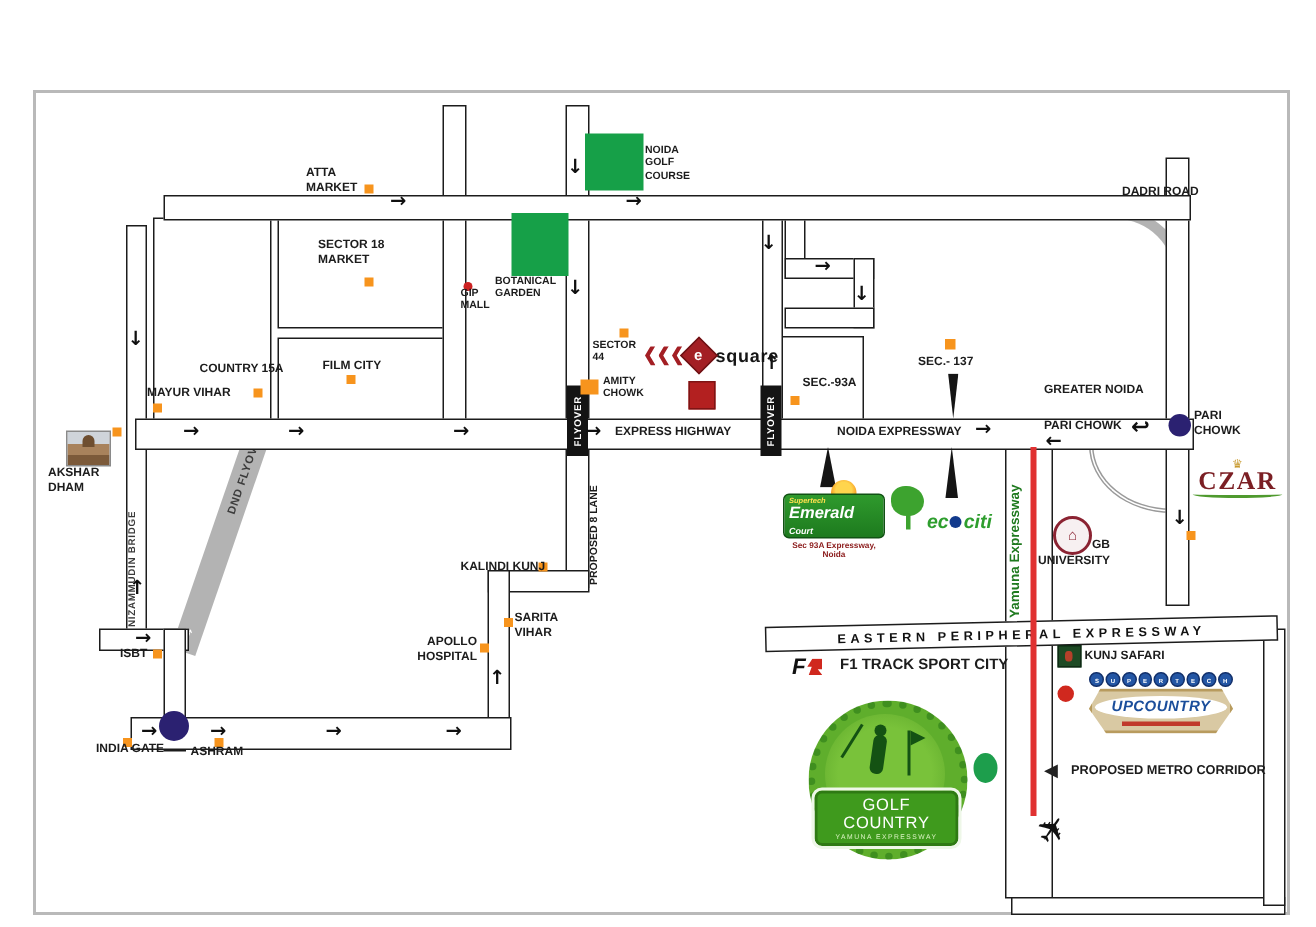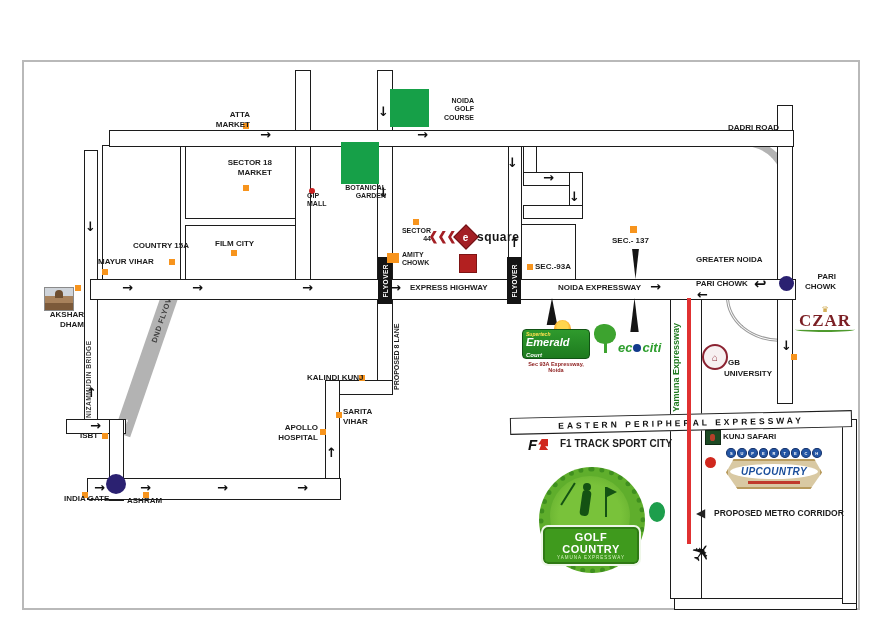--- a/index.html
+++ b/index.html
@@ -2,21 +2,21 @@
 <html><head>
 <meta charset="utf-8">
 <style>
   html,body{margin:0;padding:0;background:#fff}
   .page{position:relative;width:877px;height:618px;background:#fff;overflow:hidden;font-family:"Liberation Sans",sans-serif}
   .title{position:absolute;left:18px;top:2px;font-family:"Liberation Serif",serif;font-size:37px;color:#15151a;letter-spacing:1px}
   .map{position:absolute;left:22px;top:60px;width:834px;height:546px;border:2px solid #b9b9b9;background:#fff}
   .road,.blk{position:absolute;background:#fff;border:1px solid #1c1c1c}
   .green{position:absolute;background:#16A048}
   .lbl{position:absolute;font-weight:bold;font-size:8px;color:#1c1c1c;white-space:pre-line;line-height:1.2;font-family:"Liberation Sans",sans-serif}
-  .c{text-align:right}.r{text-align:right}
+  .c{text-align:left}.r{text-align:right}
   .arr{position:absolute;font-family:"DejaVu Sans",sans-serif;font-weight:bold;font-size:13px;color:#101010;line-height:1}
   .mk{position:absolute;width:6px;height:6px;background:#F7941D}
   .dot{position:absolute;border-radius:50%}
   .navy{position:absolute;border-radius:50%;background:#2B2171}
   .band{position:absolute;background:#141414;color:#fff;display:flex;align-items:center;justify-content:center}
   .vtxt{writing-mode:vertical-rl;transform:rotate(180deg)}
   .flyv{font-size:6.5px;font-weight:bold;letter-spacing:.5px}
   .spire{position:absolute;background:#151515}
   .gray{position:absolute;background:#b3b3b3}
   .fan{position:absolute;width:52px;height:42px;border-left:3px double #9a9a9a;border-bottom:3px double #9a9a9a;border-bottom-left-radius:100%}
@@ -58,21 +58,21 @@
   .f1 .one{width:10px;height:11px;background:#d0281e;clip-path:polygon(100% 0,35% 0,0 50%,30% 50%,10% 100%,100% 100%,70% 65%,100% 65%)}
   .golf{position:absolute;width:104px;height:112px}
   .golf .ring{position:absolute;left:2px;top:0;width:96px;height:96px;border-radius:50%;border:5px dotted #3f8f1f;background:#5fae2c}
   .golf .inner{position:absolute;left:13px;top:9px;width:80px;height:80px;border-radius:50%;background:radial-gradient(circle,#79c23a 0 55%,#59a528 100%)}
   .golfer-head{position:absolute;left:46px;top:16px;width:8px;height:8px;border-radius:50%;background:#145213}
   .golfer-body{position:absolute;left:44px;top:23px;width:9px;height:26px;background:#145213;border-radius:4px;transform:rotate(8deg)}
   .golfer-club{position:absolute;left:30px;top:14px;width:2px;height:26px;background:#145213;transform:rotate(32deg)}
   .golf .pole{position:absolute;left:68px;top:20px;width:2px;height:30px;background:#145213}
   .golf .flagt{position:absolute;left:70px;top:20px;width:0;height:0;border-top:5px solid transparent;border-bottom:5px solid transparent;border-left:10px solid #145213}
   .golf .banner{position:absolute;left:6px;top:60px;width:92px;background:#3f9a1d;border:2px solid #2f7a14;outline:2px solid #eef7e8;border-radius:5px;text-align:center;padding:2px 0}
-  .golf .banner .t1{color:#fff;font-weight:bold;font-size:11px;letter-spacing:.5px;line-height:1.1}
+  .golf .banner .t1{color:#fff;font-weight:normal;font-size:11px;letter-spacing:.5px;line-height:1.1}
   .golf .banner .t2{color:#d8f2c0;font-size:4.5px;letter-spacing:1px}
   .night{position:absolute;width:14px;height:13px;background:#1d4a24;border:1px solid #0f2a14}
   .night i{position:absolute;left:4px;top:3px;width:5px;height:7px;background:#b5402a;border-radius:40%}
   .temple{position:absolute;width:28px;height:22px;background:linear-gradient(#cfd4da 0 35%,#a8825c 35% 70%,#7c5a3a 70%);border:1px solid #8a8a8a}
   .temple i{position:absolute;left:10px;top:2px;width:8px;height:8px;background:#6e4e30;border-radius:50% 50% 0 0}
   .plane{position:absolute;font-size:24px;color:#111;transform:rotate(-55deg)}
   .metroarr{position:absolute;font-size:12px;color:#222}
   .est{position:absolute;background:#fff;border:1px solid #1c1c1c;display:flex;align-items:center;justify-content:center;font-size:8.5px;font-weight:bold;letter-spacing:3px;color:#111;white-space:nowrap}
   .ytxt{position:absolute;color:#1f7a1f;font-weight:bold;font-size:9px}
   .p8{position:absolute;color:#1c1c1c;font-weight:bold;font-size:7px}
@@ -201,29 +201,29 @@
 MARKET</div>
     <div class="lbl c" style="left:188px;top:96px;width:60px">SECTOR 18
 MARKET</div>
     <div class="lbl" style="left:283px;top:130px;font-size:7px">GIP
 MALL</div>
     <div class="lbl c" style="left:306px;top:122px;width:56px;font-size:7px">BOTANICAL
 GARDEN</div>
     <div class="lbl c" style="left:406px;top:35px;width:44px;font-size:7px">NOIDA
 GOLF
 COURSE</div>
-    <div class="lbl" style="left:704px;top:61px">DADRI ROAD</div>
+    <div class="lbl" style="left:724px;top:61px">DADRI ROAD</div>
     <div class="lbl" style="left:109px;top:179px">COUNTRY 15A</div>
     <div class="lbl" style="left:74px;top:195px">MAYUR VIHAR</div>
     <div class="lbl" style="left:191px;top:177px">FILM CITY</div>
     <div class="lbl c" style="left:371px;top:165px;width:36px;font-size:7px">SECTOR
 44</div>
     <div class="lbl" style="left:378px;top:189px;font-size:7px">AMITY
 CHOWK</div>
-    <div class="lbl" style="left:511px;top:200px">SEC.-93A</div>
+    <div class="lbl" style="left:511px;top:188px">SEC.-93A</div>
     <div class="lbl" style="left:588px;top:174px">SEC.- 137</div>
     <div class="lbl" style="left:672px;top:193px">GREATER NOIDA</div>
     <div class="lbl" style="left:672px;top:217px">PARI CHOWK</div>
     <div class="lbl c" style="left:772px;top:210px;width:40px">PARI
 CHOWK</div>
     <div class="lbl" style="left:386px;top:221px">EXPRESS HIGHWAY</div>
     <div class="lbl" style="left:534px;top:221px">NOIDA EXPRESSWAY</div>
     <div class="lbl c" style="left:8px;top:248px;width:52px">AKSHAR
 DHAM</div>
     <div class="lbl" style="left:283px;top:311px">KALINDI KUNJ</div>

